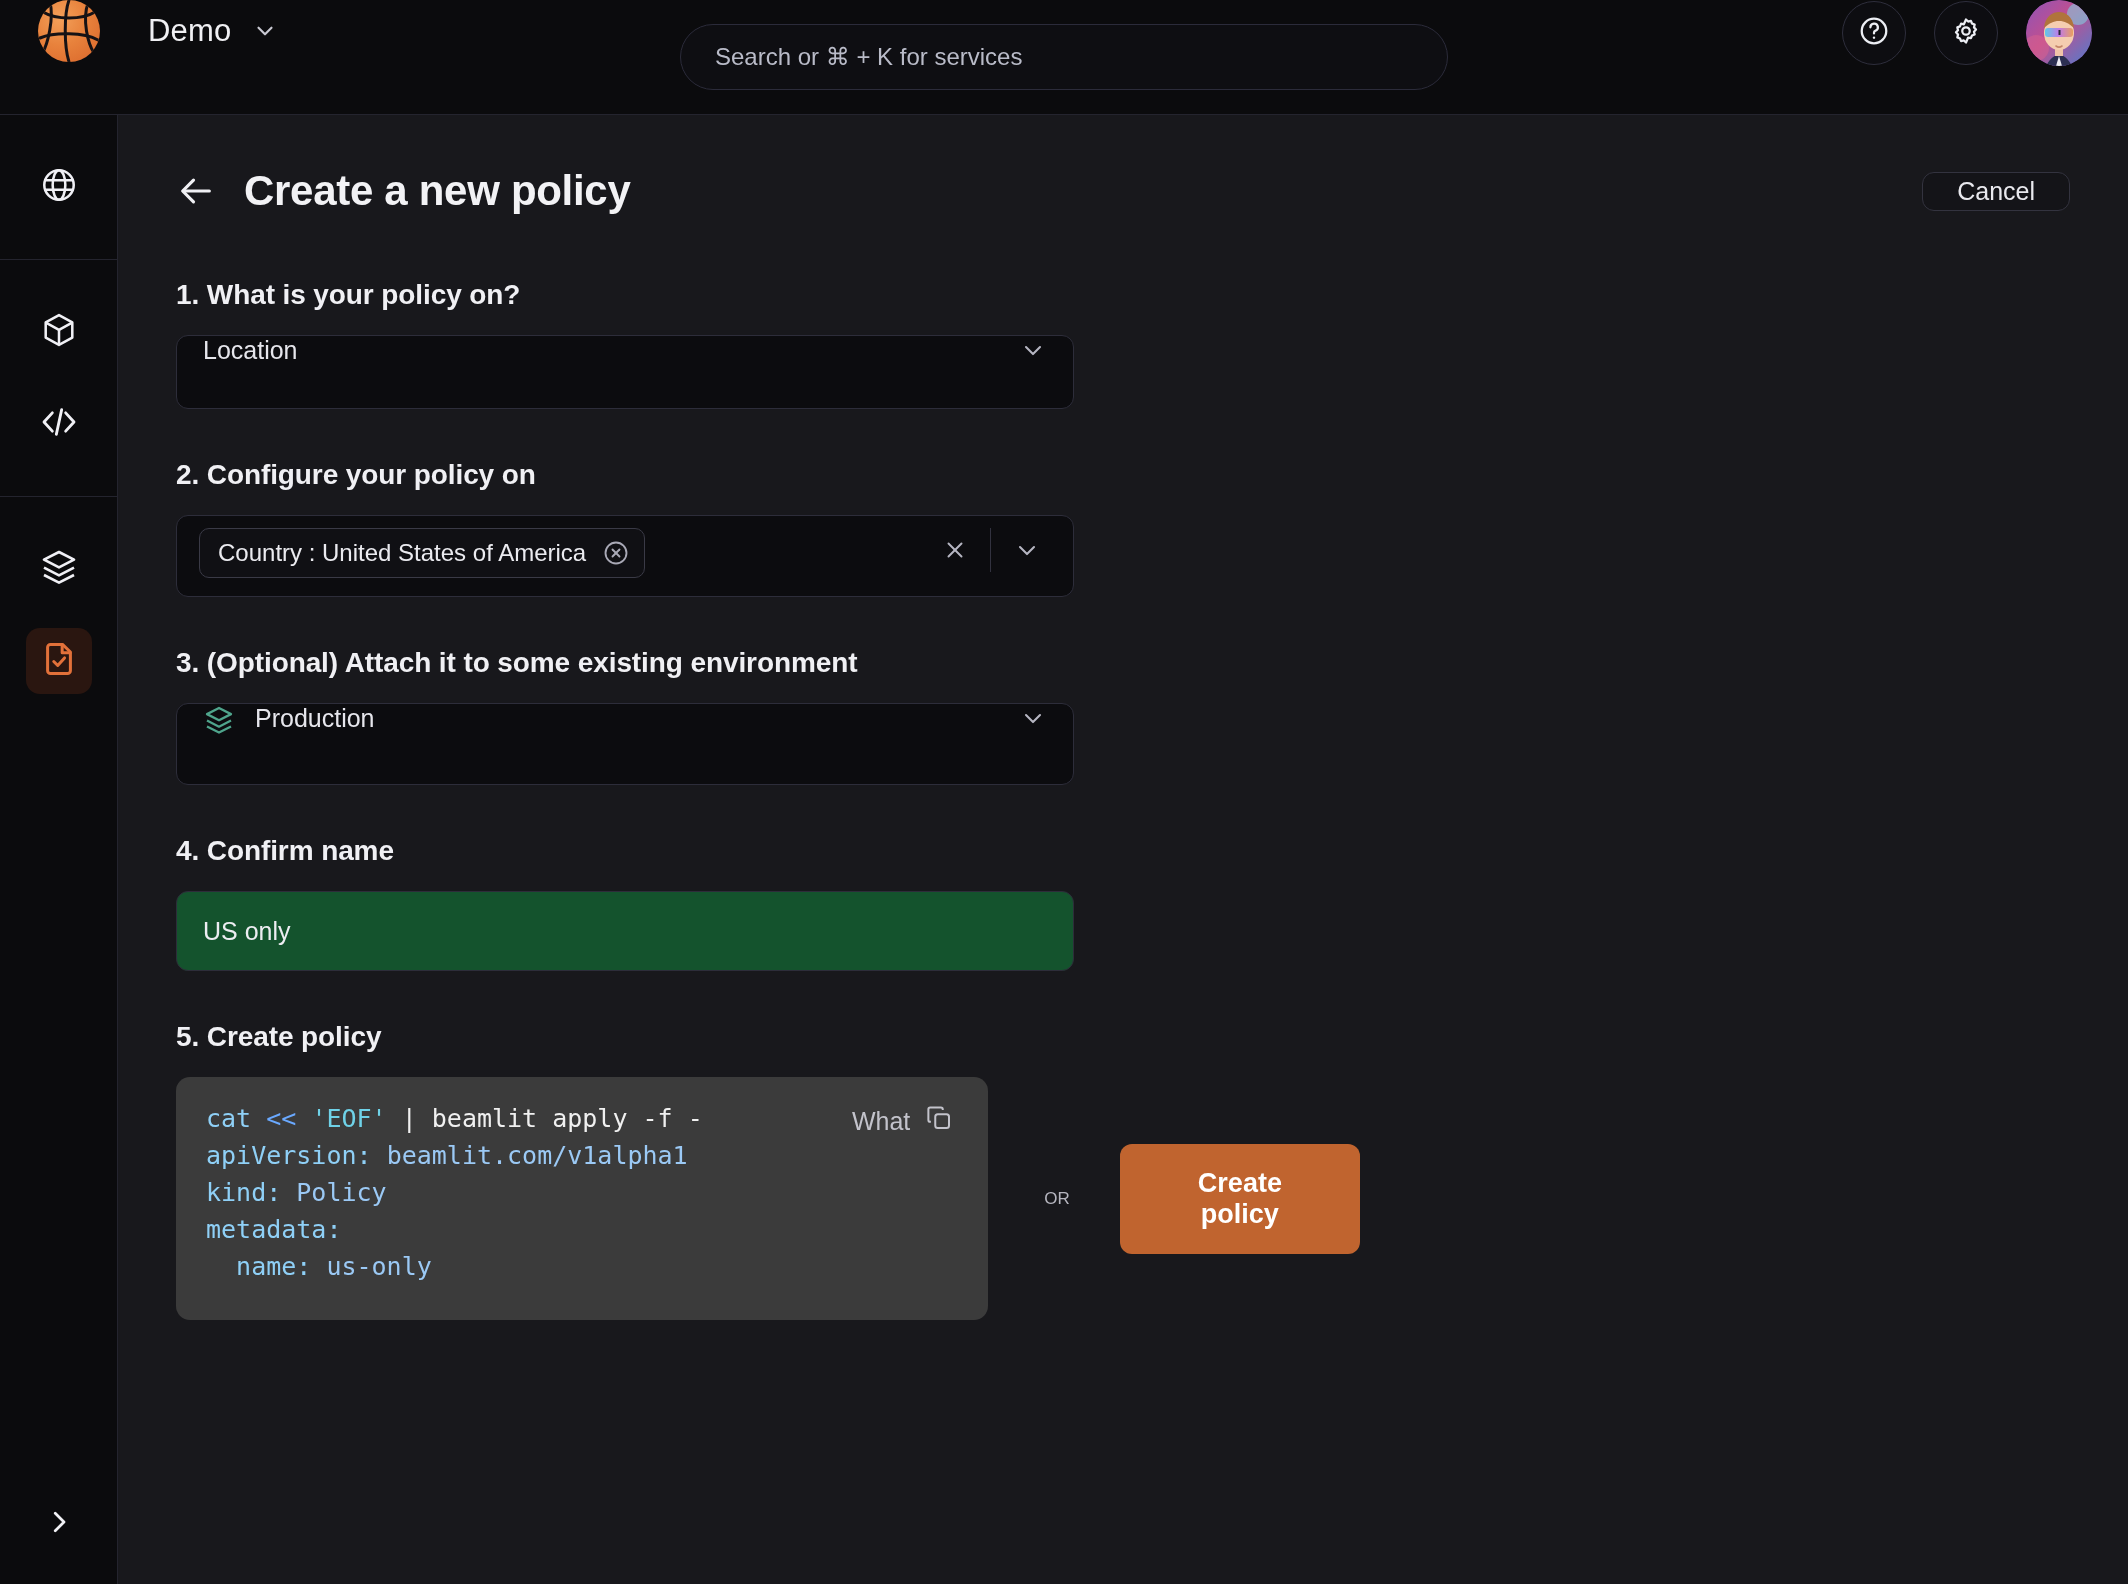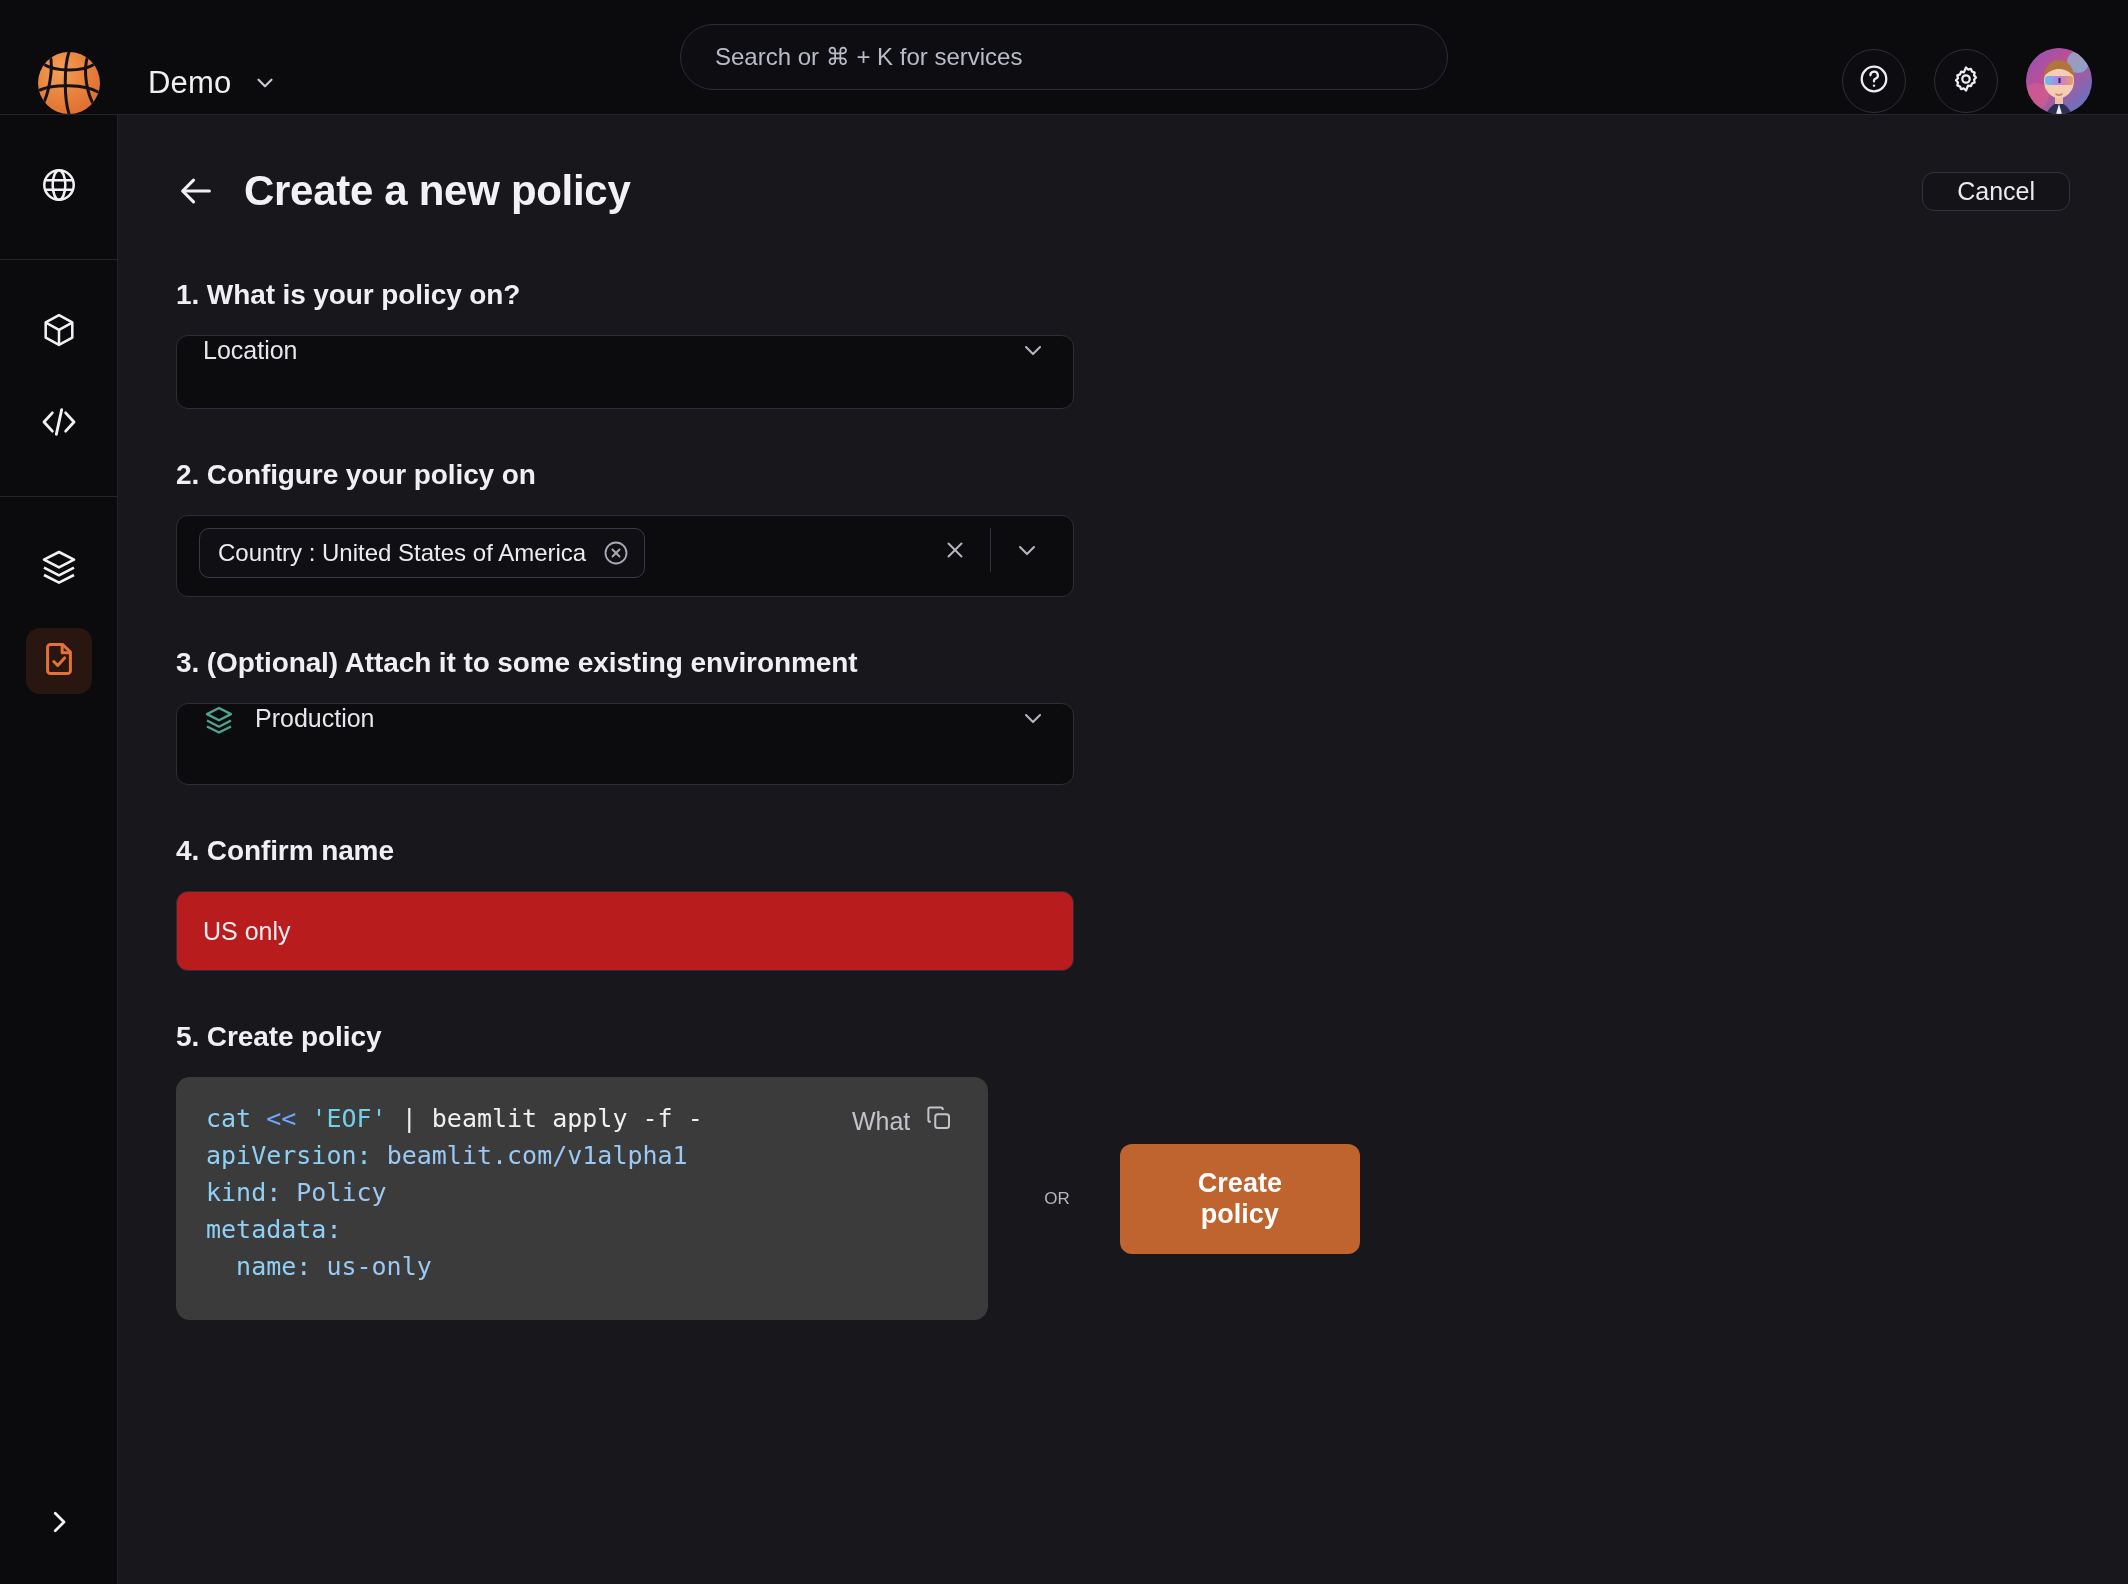--- a/index.html
+++ b/index.html
@@ -8,21 +8,21 @@
     background: #0b0b0d;
     font-family: "Liberation Sans", sans-serif;
     overflow: hidden;
   }
   .app { position: relative; width: 2128px; height: 1584px; display: flex; flex-direction: column; }
 
   
   .topbar {
     height: 115px; min-height: 115px;
     background: #0b0b0d;
-    display: flex; align-items: flex-end;
+    display: flex; align-items: flex-start;
     position: relative;
     border-bottom: 1px solid #24242e;
   }
   .brand { display: flex; align-items: center; padding-left: 38px; }
   .logo {
     width: 62px; height: 62px; border-radius: 50%;
     background: radial-gradient(circle at 35% 30%, #f3a05a 0%, #e8823c 45%, #d9652a 100%);
     position: relative; overflow: hidden; flex: none;
   }
   .logo svg { position: absolute; inset: 0; }
@@ -139,21 +139,21 @@
   }
   .chip-text { color: #ebebf0; font-size: 24px; }
   .chip-x { display: flex; align-items: center; cursor: pointer; }
   .multi-actions { margin-left: auto; display: flex; align-items: center; }
   .clear-x { padding: 0 22px; cursor: pointer; display: flex; align-items: center; }
   .divider-v { width: 1px; height: 44px; background: #32323f; }
   .multi-chev { padding: 0 14px 0 22px; cursor: pointer; display: flex; align-items: center; }
 
   .input-field {
     width: 898px; height: 80px;
-    background: #b91c1c; border: 1px solid #2d2d3a; border-radius: 12px;
+    background: #14532d; border: 1px solid #2d2d3a; border-radius: 12px;
     color: #ededf2; font-size: 25px; padding: 0 26px;
     outline: none; font-family: "Liberation Sans", sans-serif;
   }
 
   
   .create-row { display: flex; align-items: center; margin-top: 14px; }
   .code-block {
     width: 898px; background: #3b3b3b; border-radius: 14px;
     padding: 28px 30px 30px 30px; position: relative;
   }

